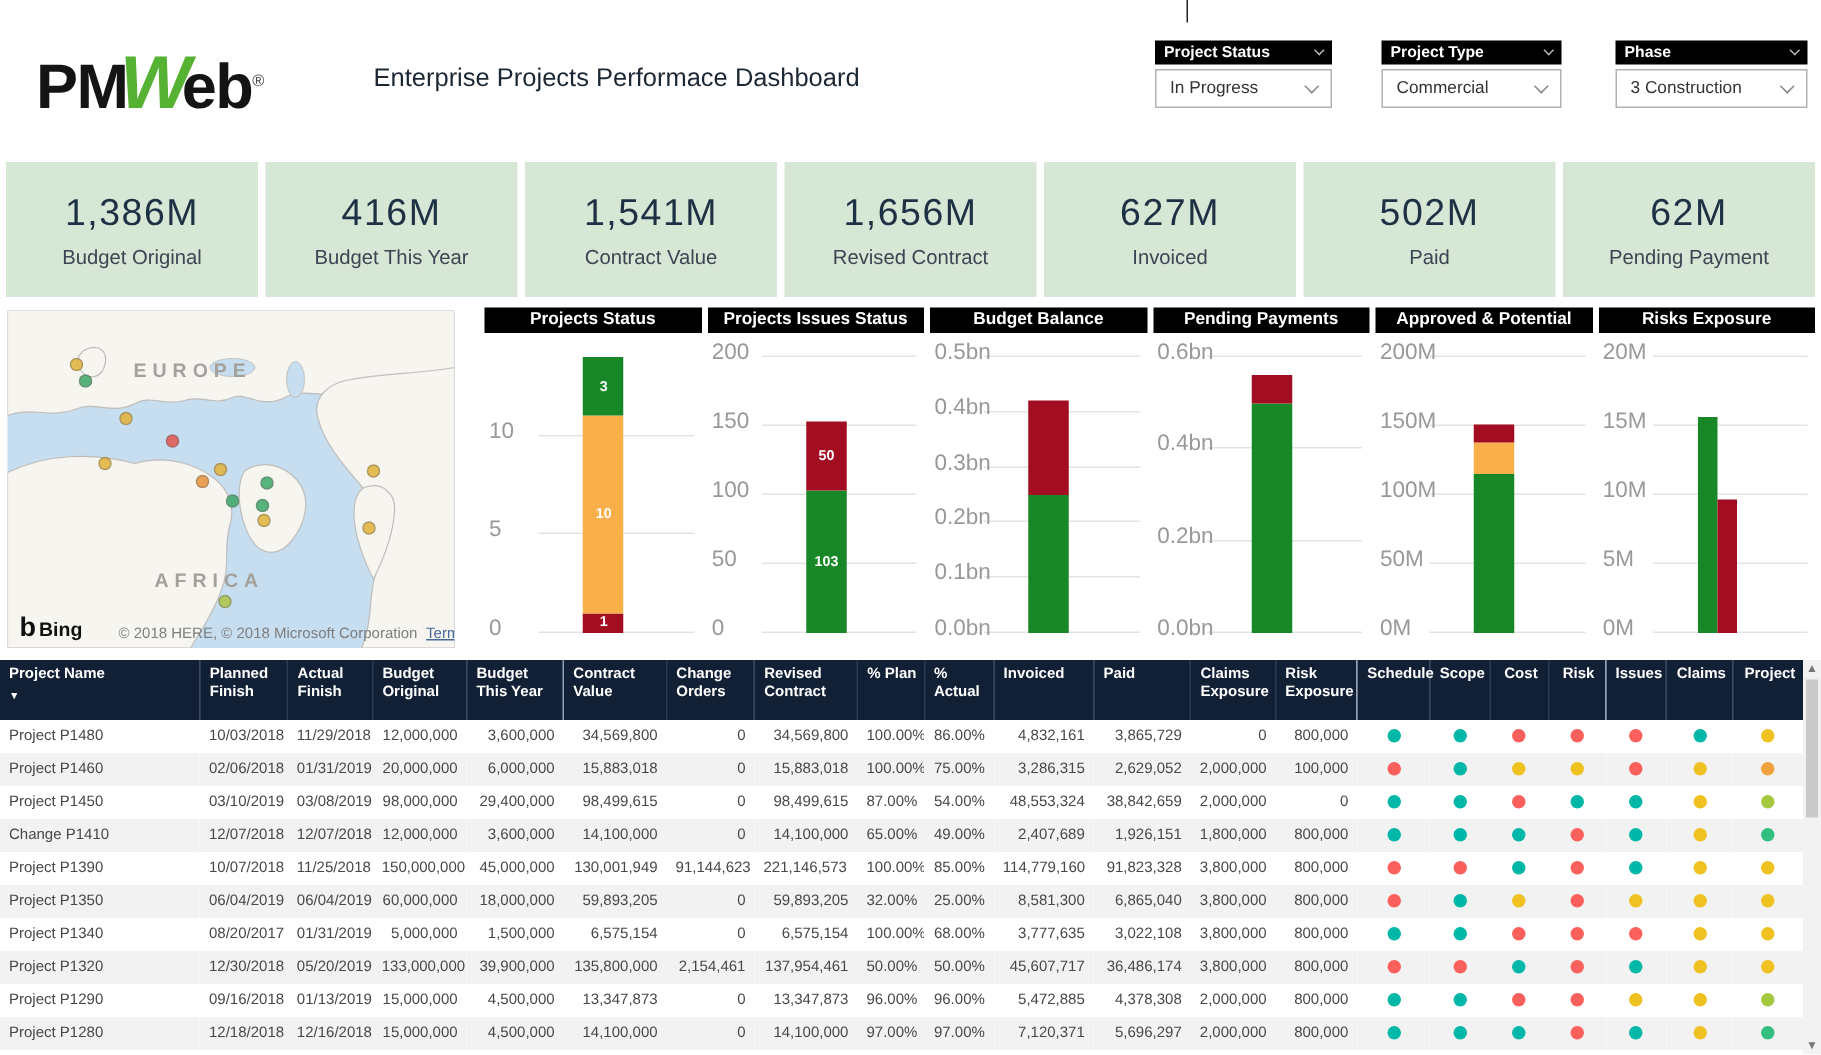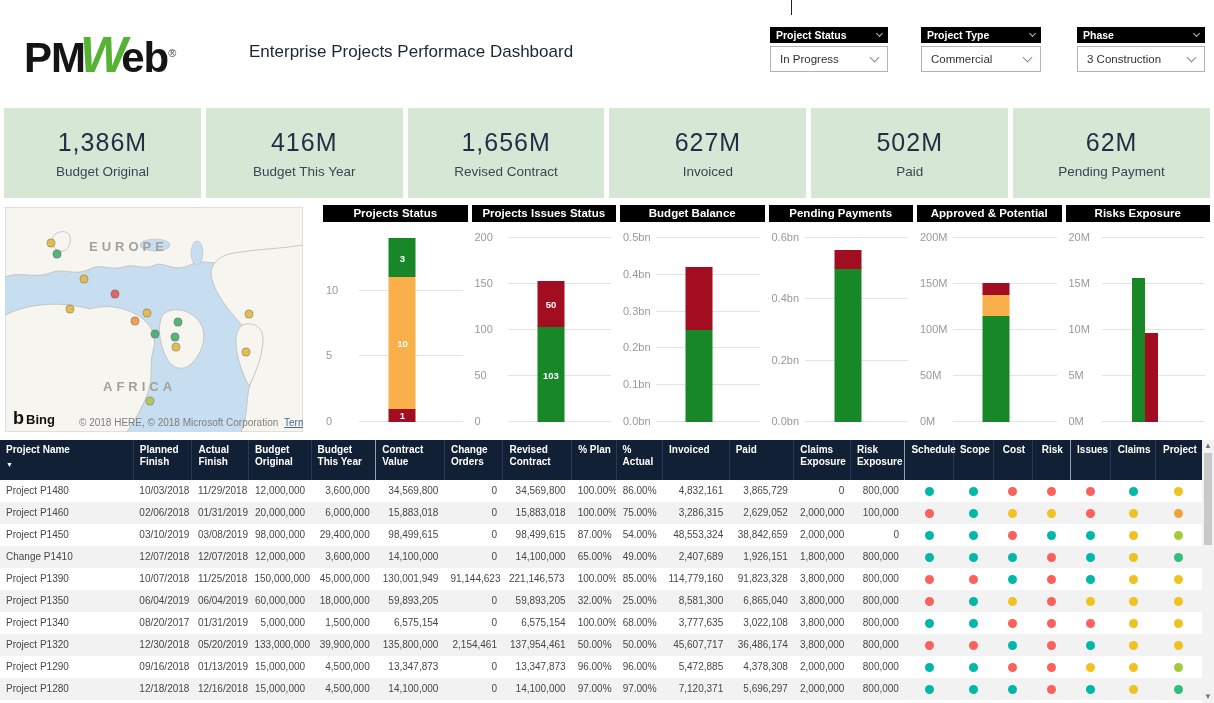--- a/index.html
+++ b/index.html
@@ -40,21 +40,21 @@
   .map-attr { position:absolute; left:74px; bottom:4px; font-size:10px; color:#7e7e7e; white-space:nowrap; }
   .map-attr .terms { color:#49689c; text-decoration:underline; margin-left:3px; }
 
   
   .charts-row { position:absolute; left:323px; right:4px; top:205px; height:227px; display:flex; gap:4px; }
   .chart-panel { flex:1; position:relative; }
   .chart-title { background:#000; color:#fff; font-weight:bold; font-size:11.5px; text-align:center;
     height:17px; line-height:17px; margin-bottom:2px; }
   .chart-plot { position:relative; height:208px; }
   .gridline { position:absolute; left:36px; right:5px; height:1px; background:#e3e3e3; }
-  .tick-label { position:absolute; left:3px; font-size:11px; color:#999; }
+  .tick-label { position:absolute; left:3px; font-size:15px; color:#999; }
   .bar-stack { position:absolute; bottom:10px; left:55%; transform:translateX(-50%); width:27px;
     display:flex; flex-direction:column-reverse; }
   .bar-seg { width:100%; position:relative; }
   .seg-label { position:absolute; top:50%; left:50%; transform:translate(-50%,-50%);
     color:#fff; font-size:9.5px; font-weight:bold; }
   .bar-clu { position:absolute; bottom:10px; width:13px; }
 
   
   .tablewrap { position:absolute; left:0; right:12px; top:440px; bottom:0; overflow:hidden; }
   table { border-collapse:collapse; table-layout:fixed; width:1202px; }
@@ -115,20 +115,24 @@
 </div>
 
 <div class="kpi-row">
     <div class="kpi">
       <div class="kpi-value">1,386M</div>
       <div class="kpi-label">Budget Original</div>
     </div>
     <div class="kpi">
       <div class="kpi-value">416M</div>
       <div class="kpi-label">Budget This Year</div>
+    </div>
+    <div class="kpi">
+      <div class="kpi-value">1,541M</div>
+      <div class="kpi-label">Contract Value</div>
     </div>
     <div class="kpi">
       <div class="kpi-value">1,656M</div>
       <div class="kpi-label">Revised Contract</div>
     </div>
     <div class="kpi">
       <div class="kpi-value">627M</div>
       <div class="kpi-label">Invoiced</div>
     </div>
     <div class="kpi">

